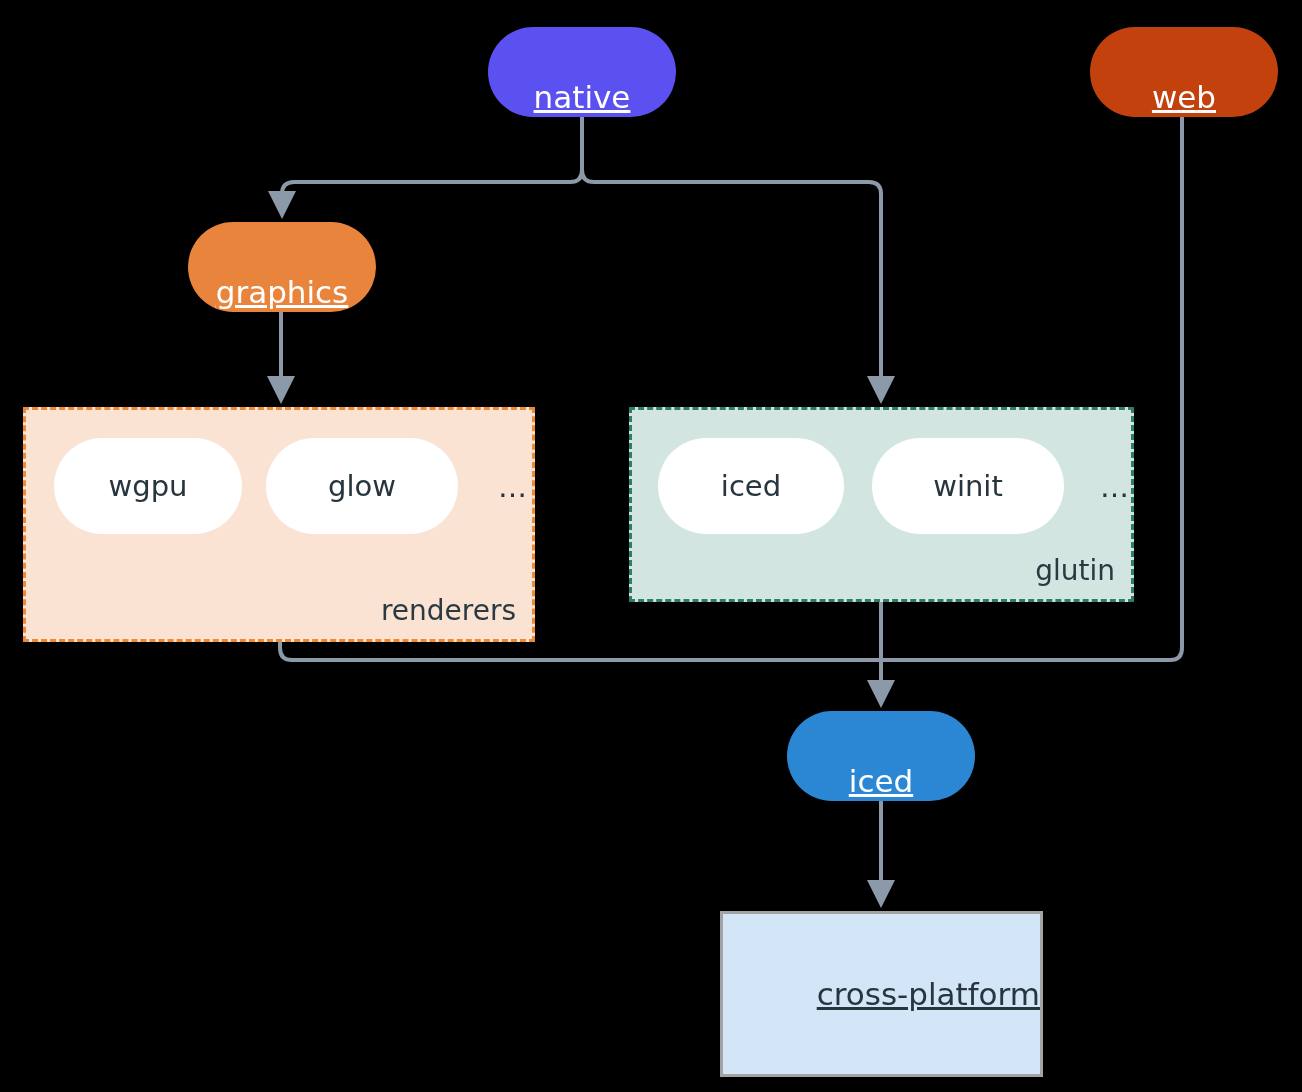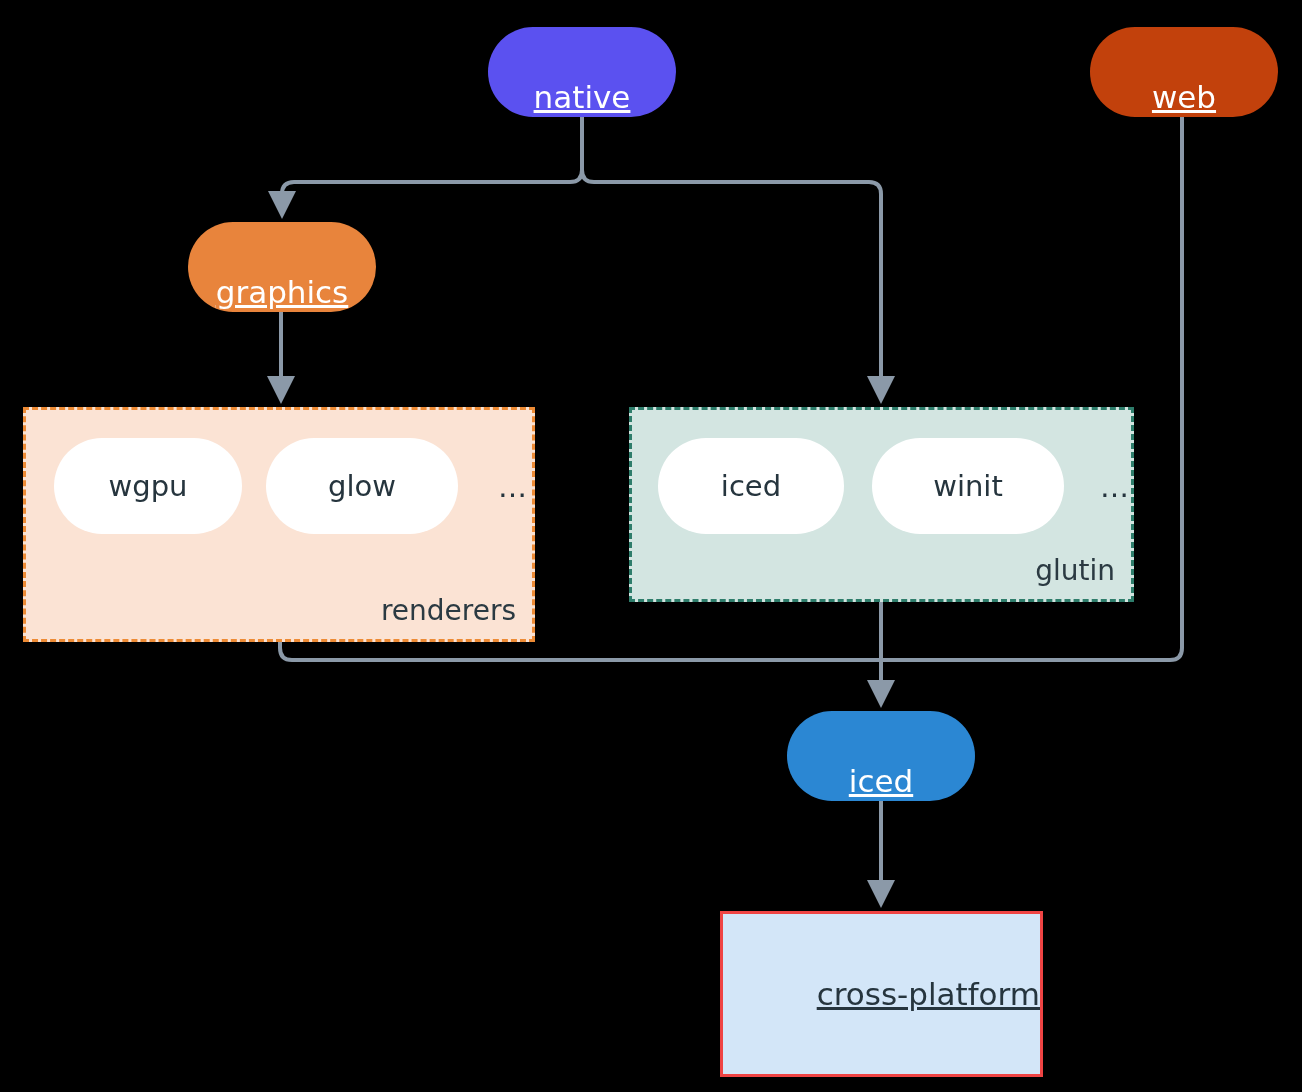--- a/index.html
+++ b/index.html
@@ -94,21 +94,21 @@
     position: absolute;
     font-size: 29px;
     color: #26353E;
     letter-spacing: 1px;
   }
   .ellipsis-renderers { left: 472px; top: 60px; }
   .ellipsis-shells    { left: 468px; top: 60px; }
   .node-app {
     left: 720px; top: 911px; width: 323px; height: 166px;
     background: #D3E6F8;
-    border: 3px solid #ef4444;
+    border: 3px solid #a3a3a3;
     color: #26353E;
     font-size: 31px;
     flex-direction: column;
     border-radius: 0;
     padding-left: 14px;
   }
   .node-app span { display: block; }
 </style>
 </head>
 <body>

